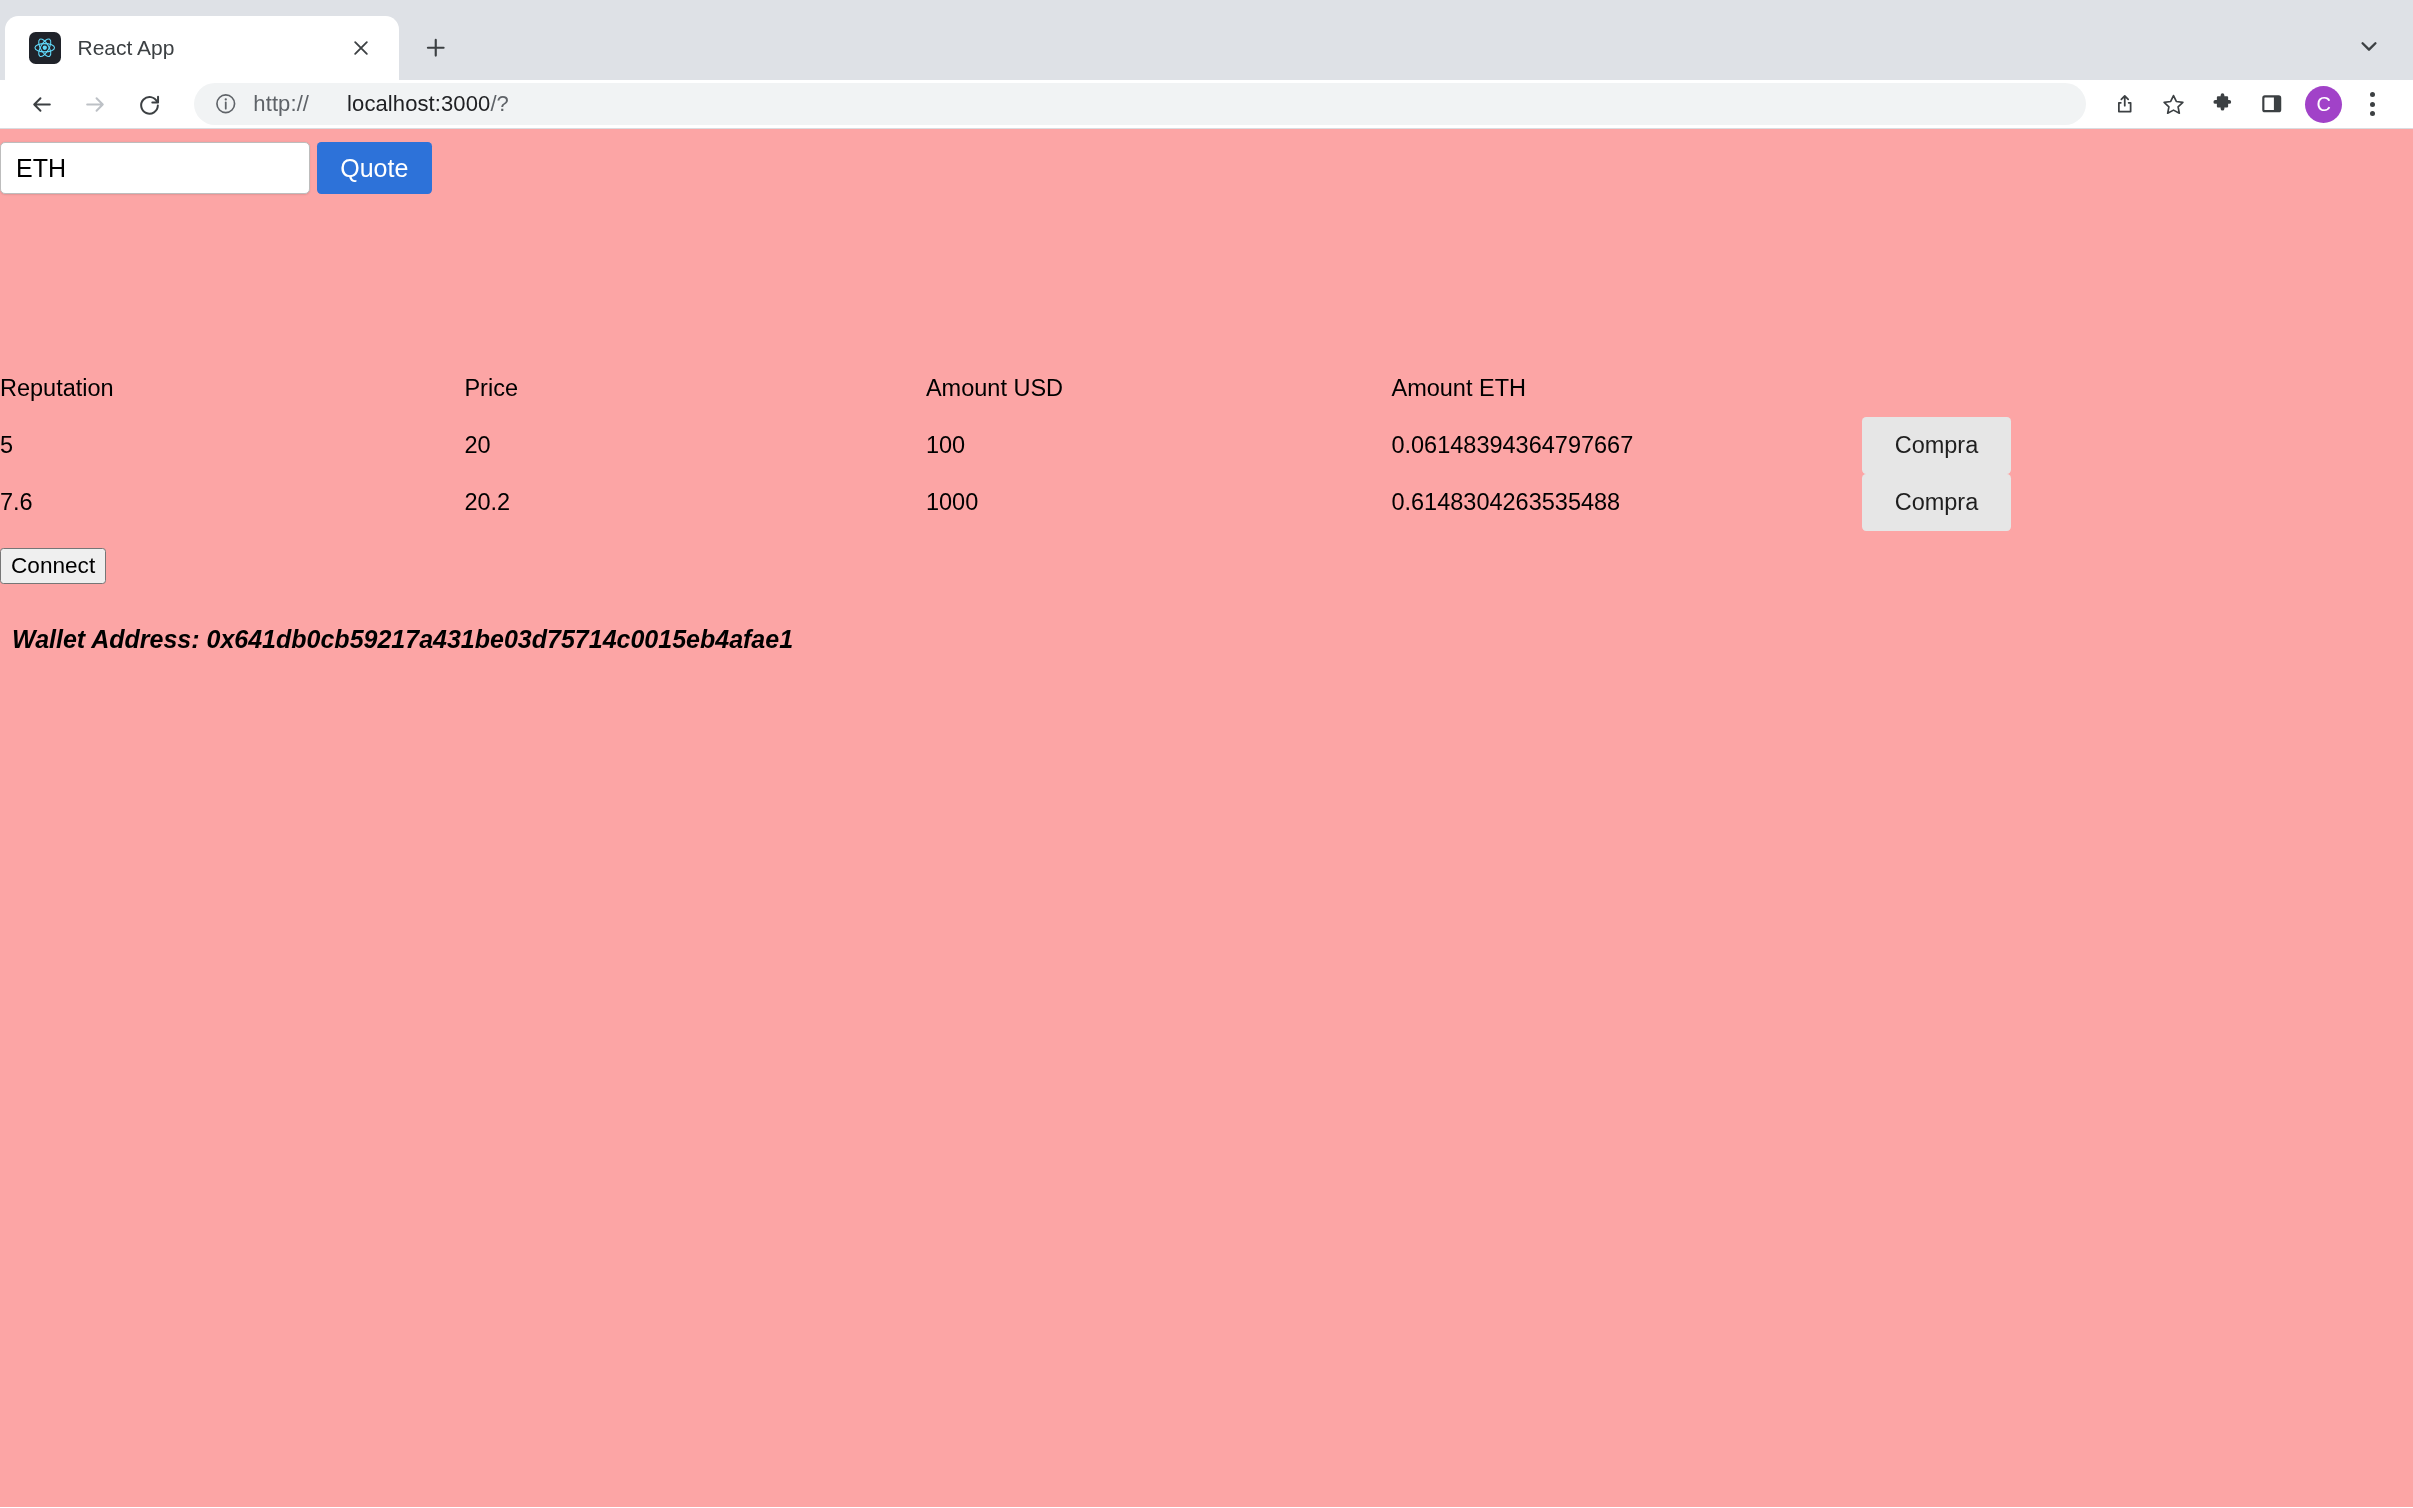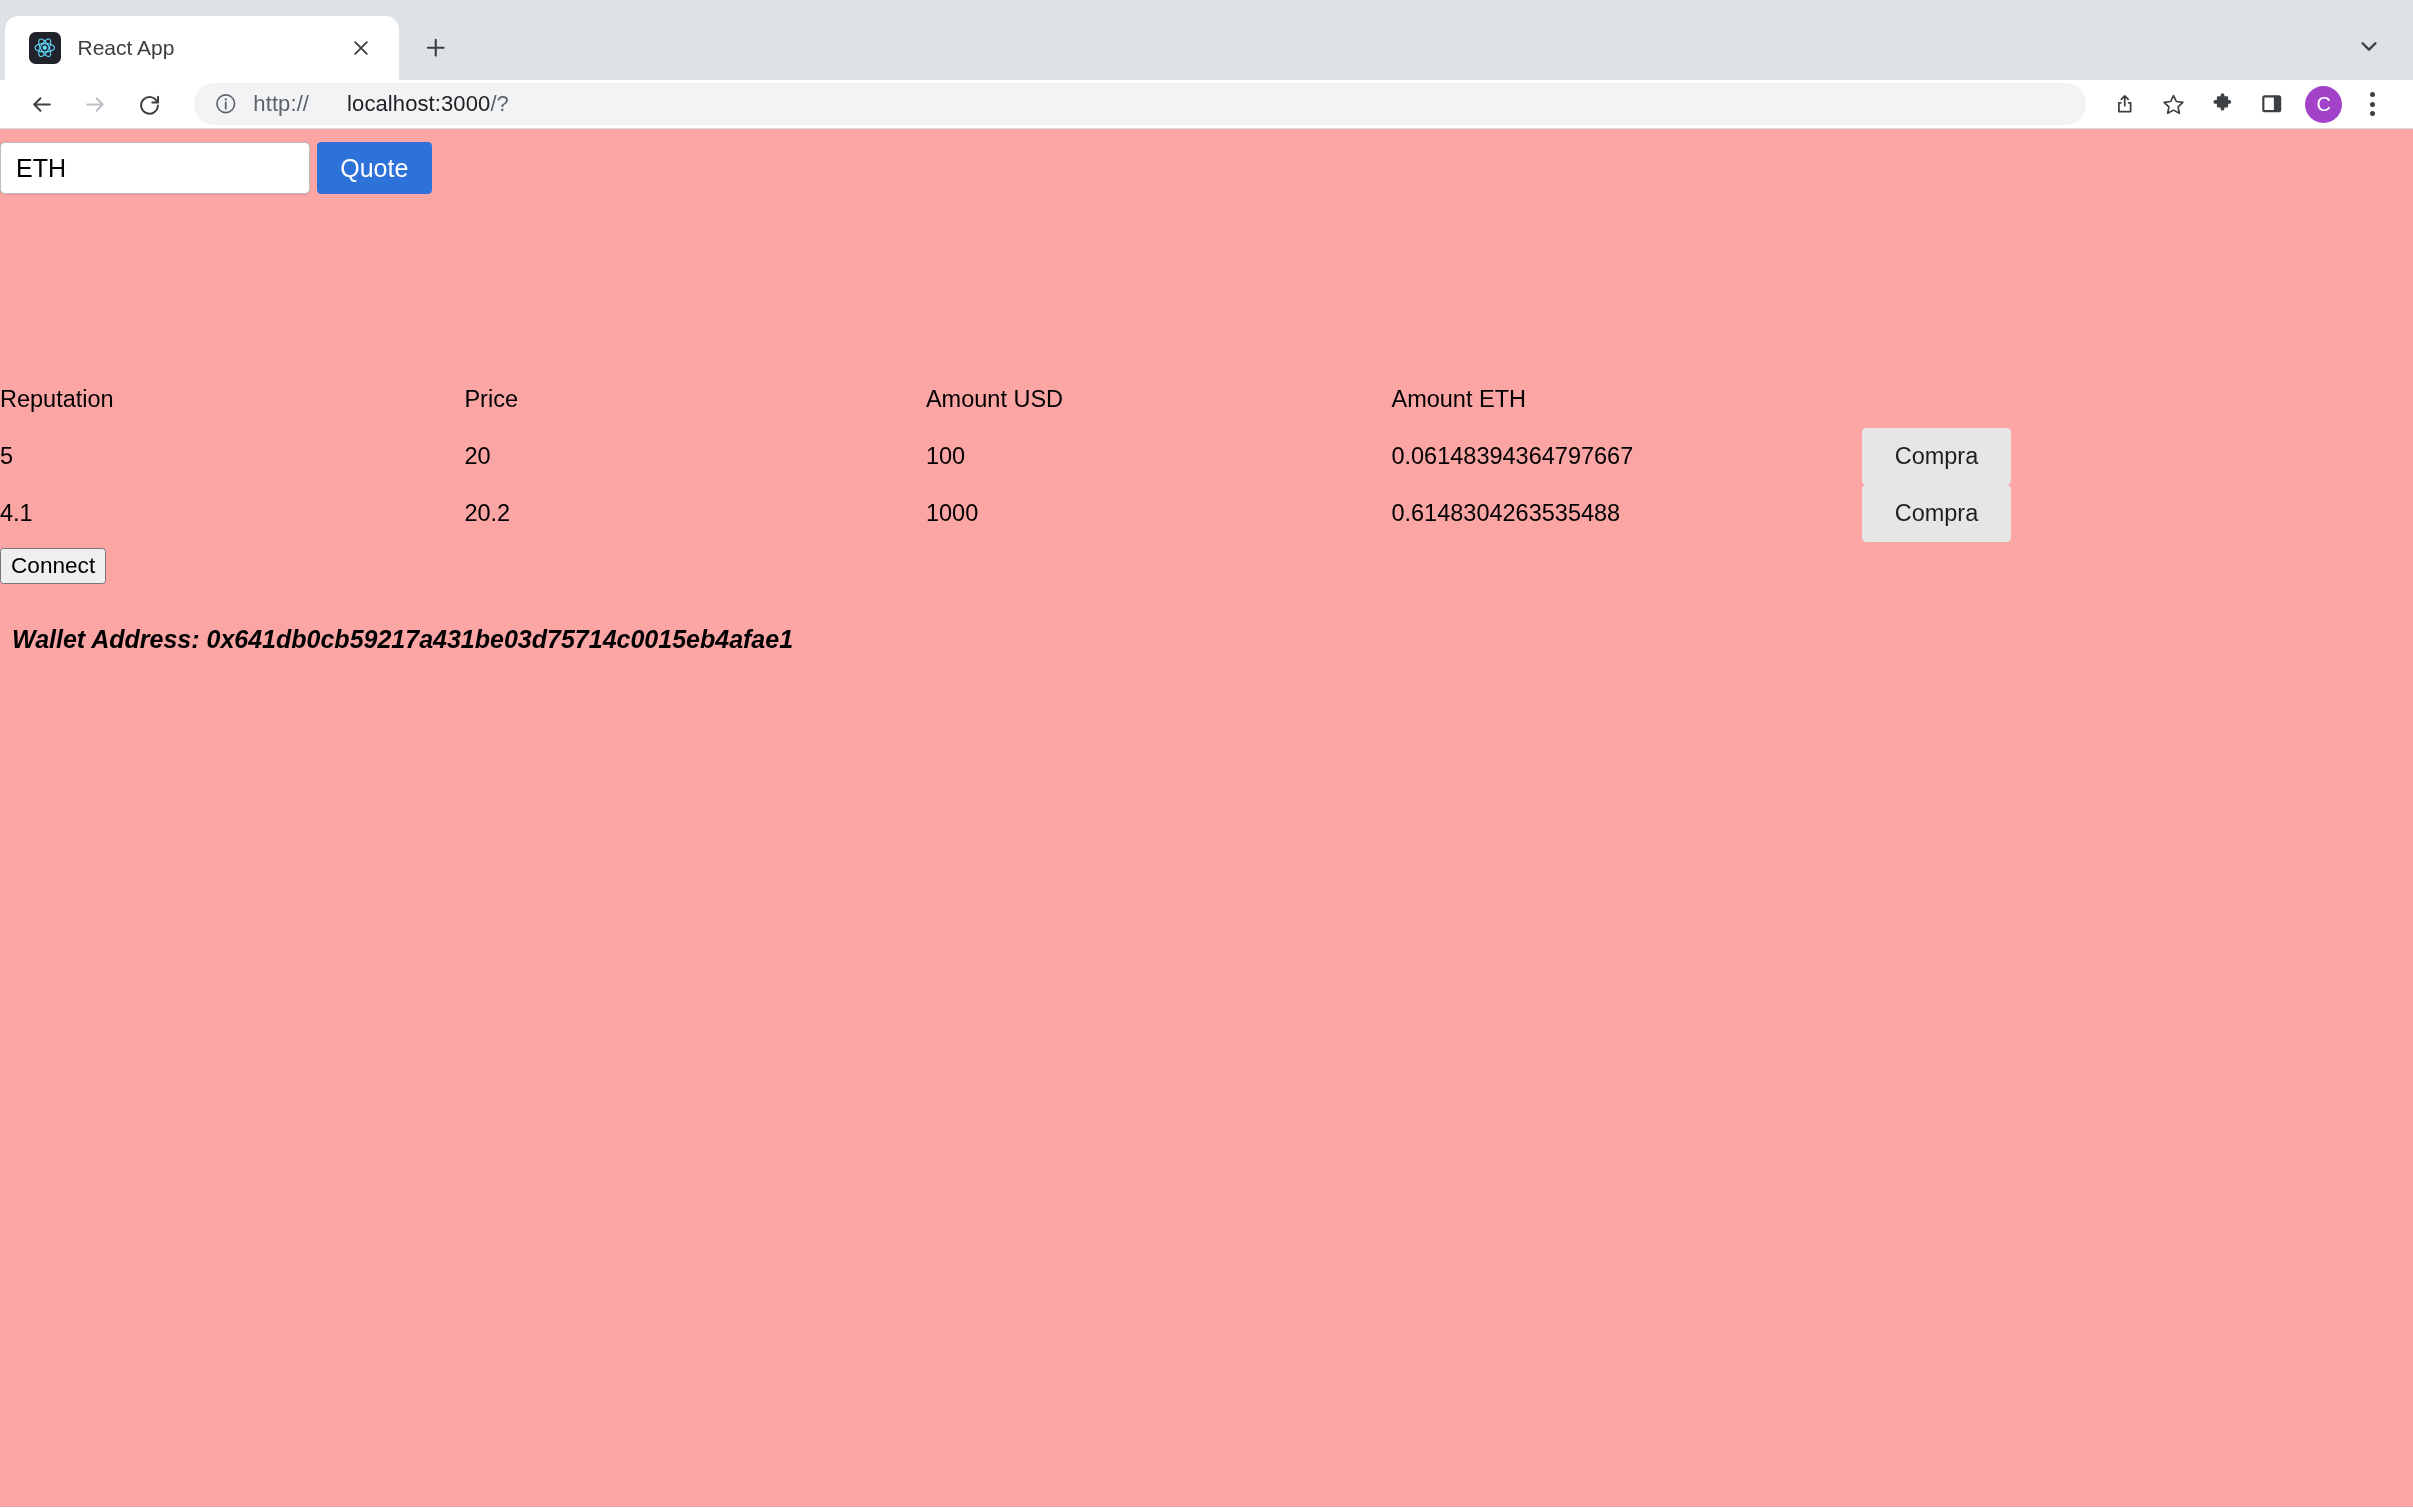--- a/index.html
+++ b/index.html
@@ -230,21 +230,21 @@
     border: none;
     border-radius: 4.2px;
     cursor: pointer;
     line-height: 52px;
   }
 
   
   .quote-table {
     position: absolute;
     left: 0;
-    top: 242px;
+    top: 231px;
     width: 2011px;
     border-collapse: collapse;
     font-size: 23.5px;
     color: #000000;
   }
   .quote-table th,
   .quote-table td {
     text-align: left;
     font-weight: normal;
     padding: 0;
@@ -422,21 +422,21 @@
       <tr>
         <td>5</td>
         <td>20</td>
         <td>100</td>
         <td>0.06148394364797667</td>
         <td class="compra-cell">
           <button class="compra-btn">Compra</button>
         </td>
       </tr>
       <tr>
-        <td>4.1</td>
+        <td>7.6</td>
         <td>20.2</td>
         <td>1000</td>
         <td>0.6148304263535488</td>
         <td class="compra-cell">
           <button class="compra-btn">Compra</button>
         </td>
       </tr>
     </tbody>
   </table>
 

